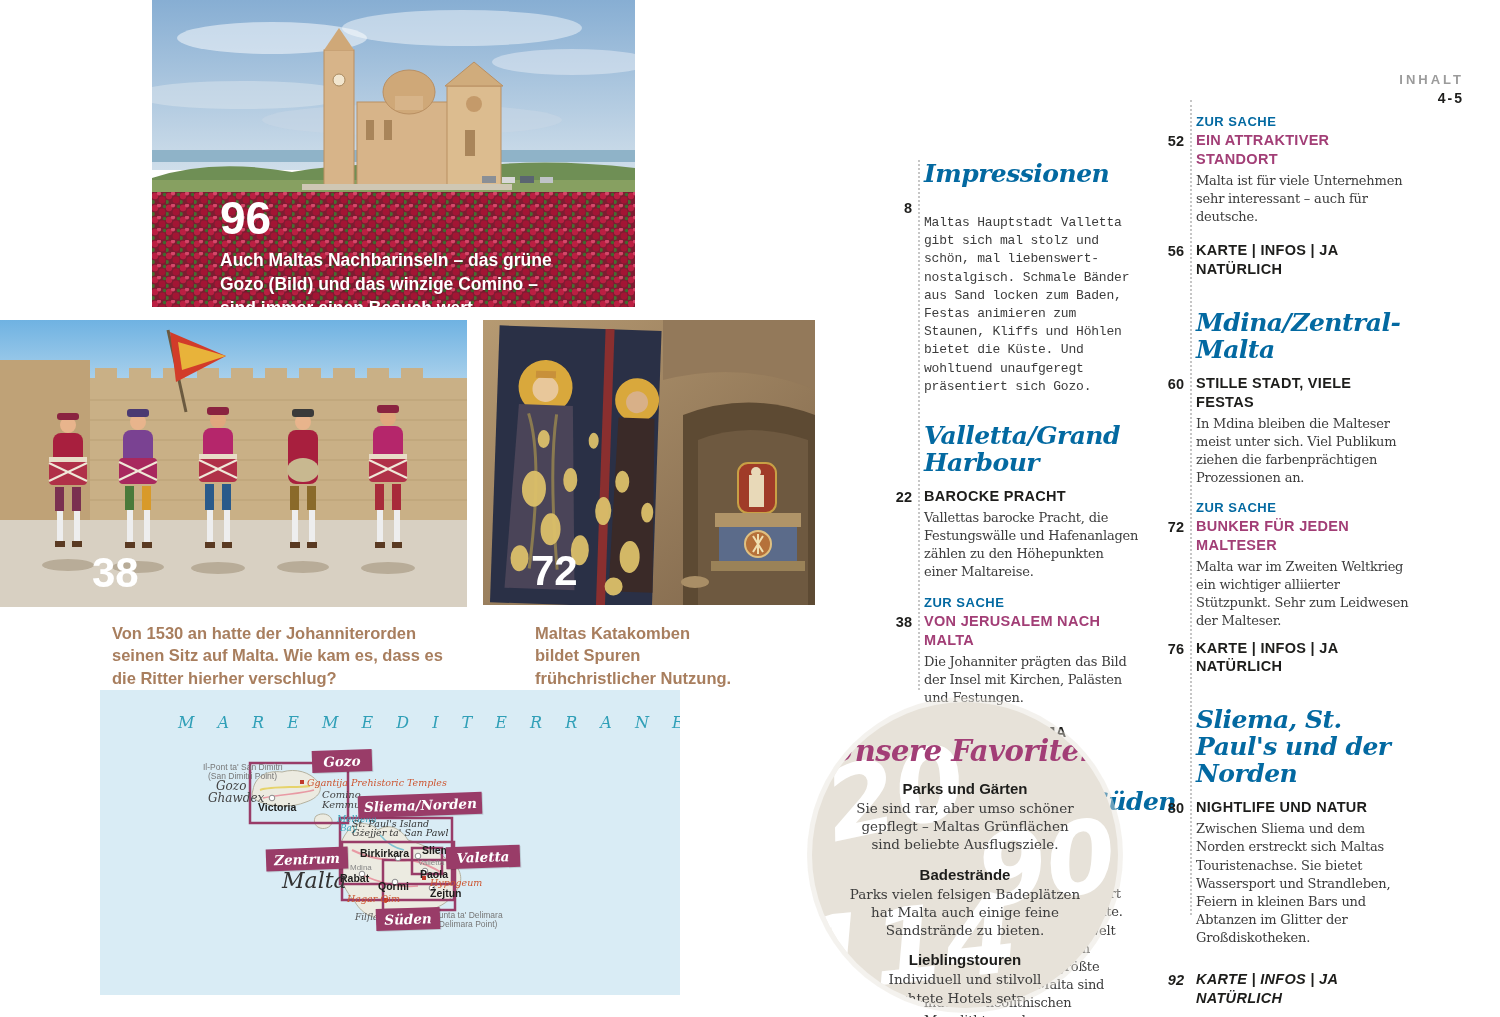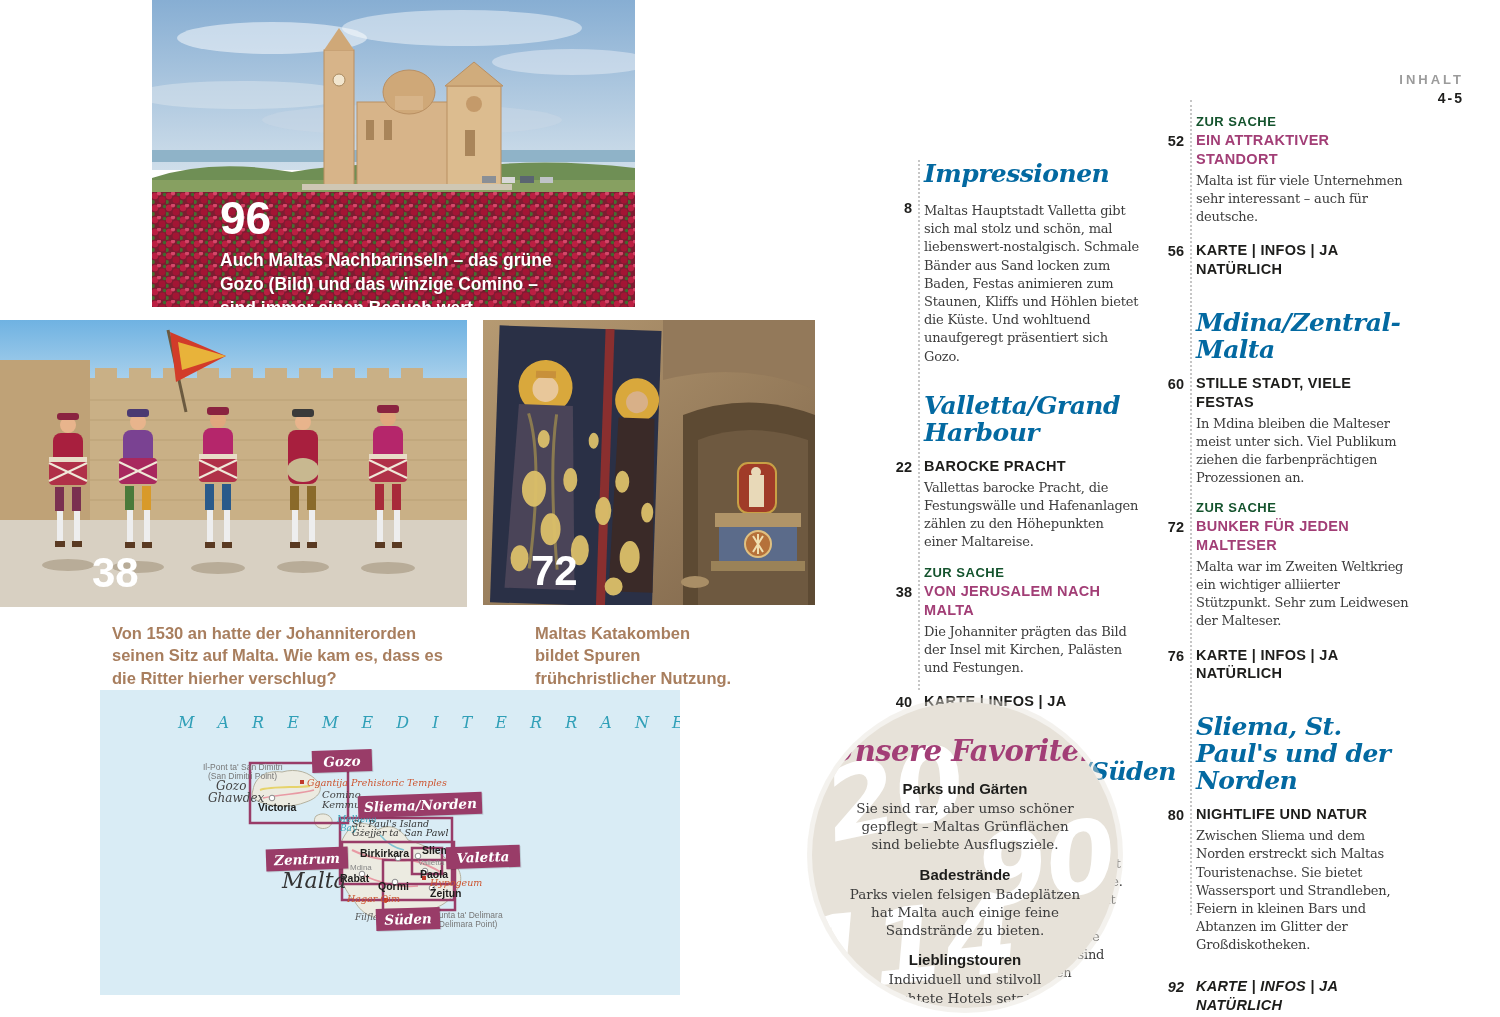--- a/index.html
+++ b/index.html
@@ -25,21 +25,21 @@
   
   .toc-col{position:absolute;width:268px;}
   .dotline{position:absolute;left:46px;top:0;bottom:0;border-left:2px dotted #c6c6c6;width:0;}
   .script-h{font-family:"DejaVu Serif",serif;font-style:italic;font-weight:bold;
             color:#0369a1;font-size:25px;line-height:1.08;padding-left:52px;letter-spacing:-0.5px;}
   .sec{margin-top:22px;}
   .sec.first{margin-top:0;}
   .entry{display:flex;margin-top:11px;}
   .num{width:40px;flex:none;text-align:right;font-weight:bold;font-size:14.5px;color:#1d1d1b;padding-top:2px;}
   .econtent{flex:1;padding-left:12px;}
-  .kicker{color:#14532d;font-weight:bold;font-size:13px;letter-spacing:.5px;line-height:1.3;}
+  .kicker{color:#0369a1;font-weight:bold;font-size:13px;letter-spacing:.5px;line-height:1.3;}
   .etitle{font-weight:bold;font-size:14.5px;color:#1d1d1b;letter-spacing:.3px;line-height:1.3;}
   .etitle.purple{color:#a23e76;}
   .ebody{font-family:"DejaVu Serif",serif;font-size:13px;letter-spacing:-0.2px;
          color:#3c3c3c;line-height:1.4;margin-top:3px;}
 
   
   #fav{position:absolute;left:812px;top:702px;width:306px;height:306px;border-radius:50%;
        background:#e7e2d9;overflow:hidden;text-align:center;
        box-shadow:0 0 0 5px rgba(231,226,217,.45);}
   .fav-inner{position:relative;z-index:2;padding-top:32px;}
@@ -376,21 +376,21 @@
   </div>
 
   <div class="toc-col" style="left:872px;top:160px;height:530px;">
     <div class="dotline"></div>
 
     <div class="sec first">
       <div class="script-h">Impressionen</div>
       <div class="entry">
         <div class="num">8</div>
         <div class="econtent">
-          <div class="ebody" style="margin-top:4px;">Maltas Hauptstadt Valletta gibt sich mal stolz und schön, mal liebenswert-nostalgisch. Schmale Bänder aus Sand locken zum Baden, Festas animieren zum Staunen, Kliffs und Höhlen bietet die Küste. Und wohltuend unaufgeregt präsentiert sich Gozo.</div>
+          <div class="ebody" style="margin-top:16px;font-family:Liberation Mono, monospace;">Maltas Hauptstadt Valletta gibt sich mal stolz und schön, mal liebenswert-nostalgisch. Schmale Bänder aus Sand locken zum Baden, Festas animieren zum Staunen, Kliffs und Höhlen bietet die Küste. Und wohltuend unaufgeregt präsentiert sich Gozo.</div>
         </div>
       </div>
     </div>
 
     <div class="sec" style="margin-top:26px;">
       <div class="script-h">Valletta/Grand Harbour</div>
       <div class="entry">
         <div class="num">22</div>
         <div class="econtent">
           <div class="etitle">BAROCKE PRACHT</div>
@@ -455,21 +455,21 @@
         </div>
       </div>
       <div class="entry" style="margin-top:13px;">
         <div class="num" style="padding-top:19px;">72</div>
         <div class="econtent">
           <div class="kicker">ZUR SACHE</div>
           <div class="etitle purple">BUNKER FÜR JEDEN MALTESER</div>
           <div class="ebody">Malta war im Zweiten Weltkrieg ein wichtiger alliierter Stützpunkt. Sehr zum Leidwesen der Malteser.</div>
         </div>
       </div>
-      <div class="entry" style="margin-top:15px;">
+      <div class="entry" style="margin-top:8px;">
         <div class="num">76</div>
         <div class="econtent">
           <div class="etitle">KARTE | INFOS | JA NATÜRLICH</div>
         </div>
       </div>
     </div>
 
     <div class="sec" style="margin-top:30px;">
       <div class="script-h">Sliema, St. Paul's und der Norden</div>
       <div class="entry">

